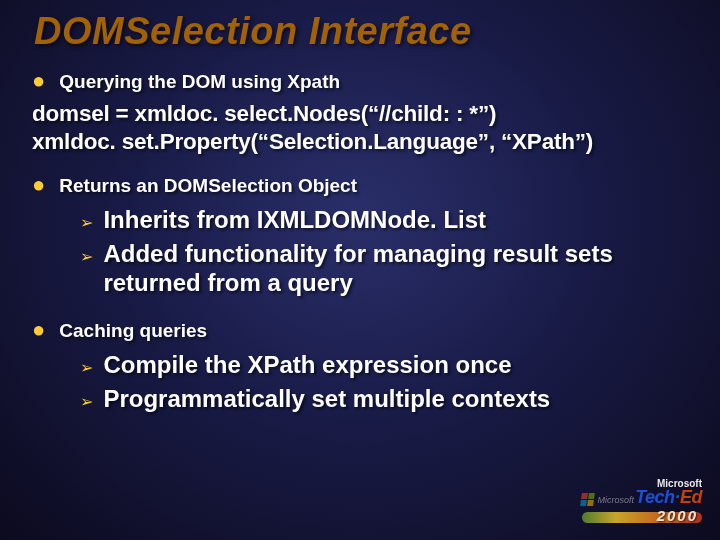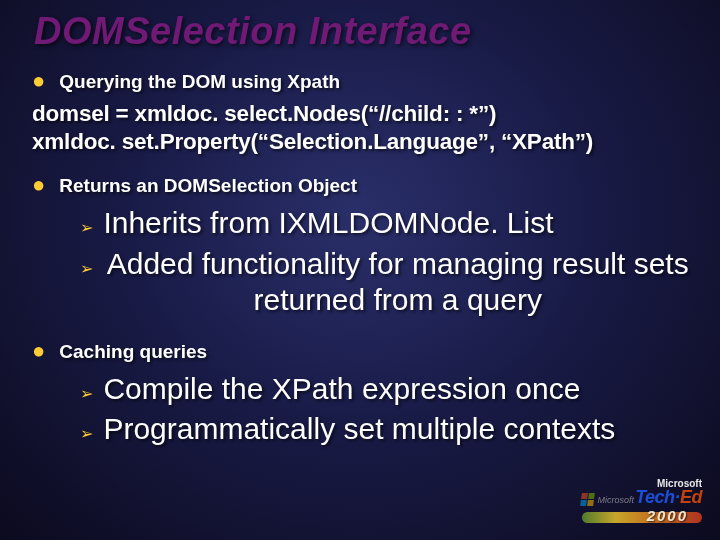--- a/index.html
+++ b/index.html
@@ -10,21 +10,21 @@
     color: #fff;
     position: relative;
   }
   .slide {
     width: 720px;
     height: 540px;
     padding: 10px 28px 0 28px;
     position: relative;
   }
   .title {
-    color: #701a75;
+    color: #a16207;
     font-weight: bold;
     font-style: italic;
     font-size: 38px;
     letter-spacing: 0.5px;
     margin-bottom: 14px;
     margin-left: 6px;
     text-shadow: 2px 2px 4px rgba(0,0,0,0.6);
   }
   .bul1 { display: flex; align-items: baseline; margin: 4px 0 6px 4px; }
   .bul1 .dot {
@@ -49,25 +49,24 @@
   }
   .bul2 { display: flex; align-items: baseline; margin: 4px 0 4px 52px; }
   .bul2 .arrow {
     color: #ffcc33;
     font-size: 16px;
     line-height: 24px;
     margin-right: 10px;
     flex-shrink: 0;
   }
   .bul2 .txt {
-    font-size: 30px;
-    font-weight: normal;
+    font-size: 24px;
+    font-weight: bold;
     line-height: 1.22;
     text-shadow: 2px 2px 3px rgba(0,0,0,0.6);
-    text-align: center;
   }
   .gap { height: 10px; }
 
   
   .footer {
     position: absolute;
     right: 18px;
     bottom: 10px;
     width: 150px;
     height: 52px;
@@ -90,21 +89,21 @@
   .yearbar {
     position: absolute;
     right: 0; top: 4px;
     width: 120px; height: 11px;
     border-radius: 6px;
     background: linear-gradient(90deg, #5b8f2c 0%, #e6c02a 28%, #e38a1f 55%, #cc3a1f 100%);
     opacity: 0.85;
   }
   .yeartxt {
     position: absolute;
-    right: 14px; top: -1px;
+    right: 4px; top: -1px;
     font-size: 15px;
     font-weight: bold;
     font-style: italic;
     color: #f0e6d0;
     letter-spacing: 2px;
     text-shadow: 1px 1px 2px rgba(0,0,0,0.7);
   }
   .mslogo {
     position: absolute;
     right: 86px;

